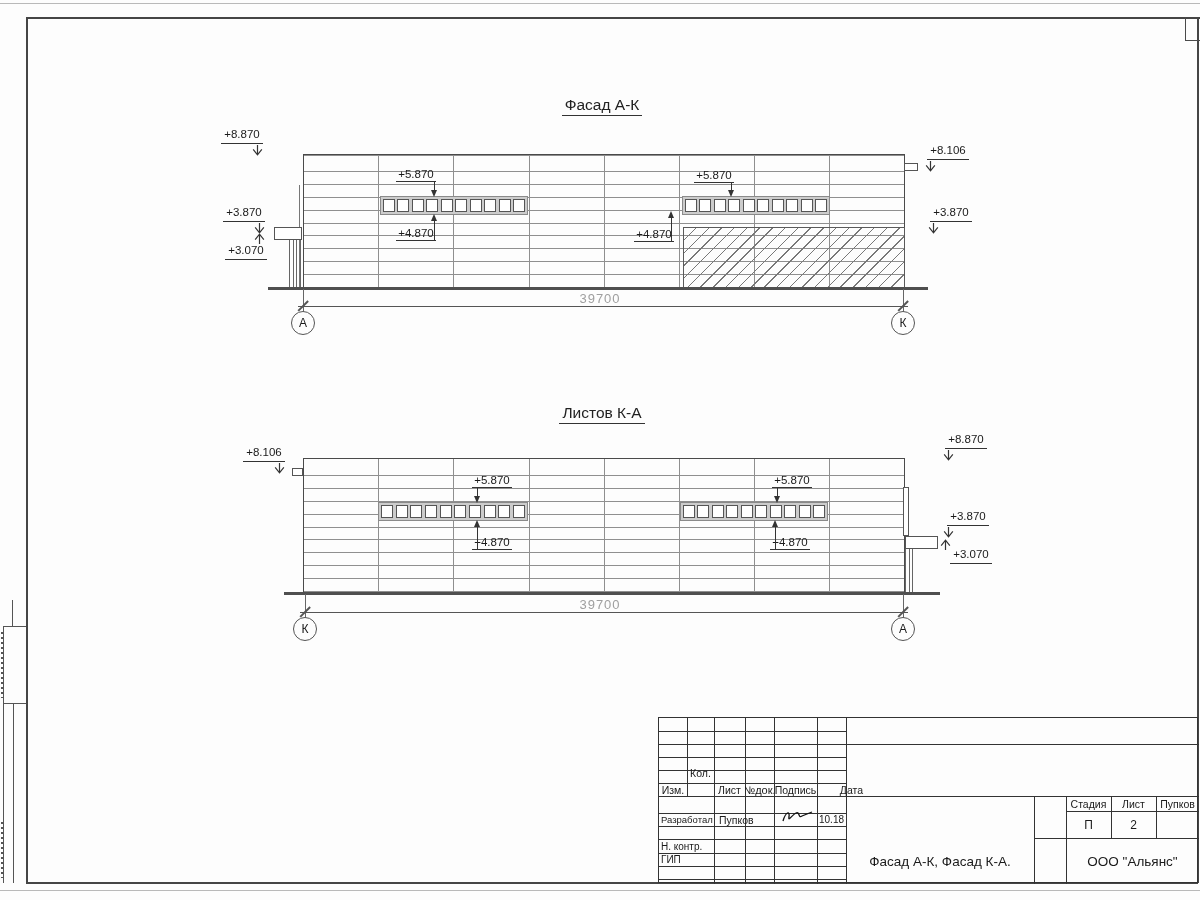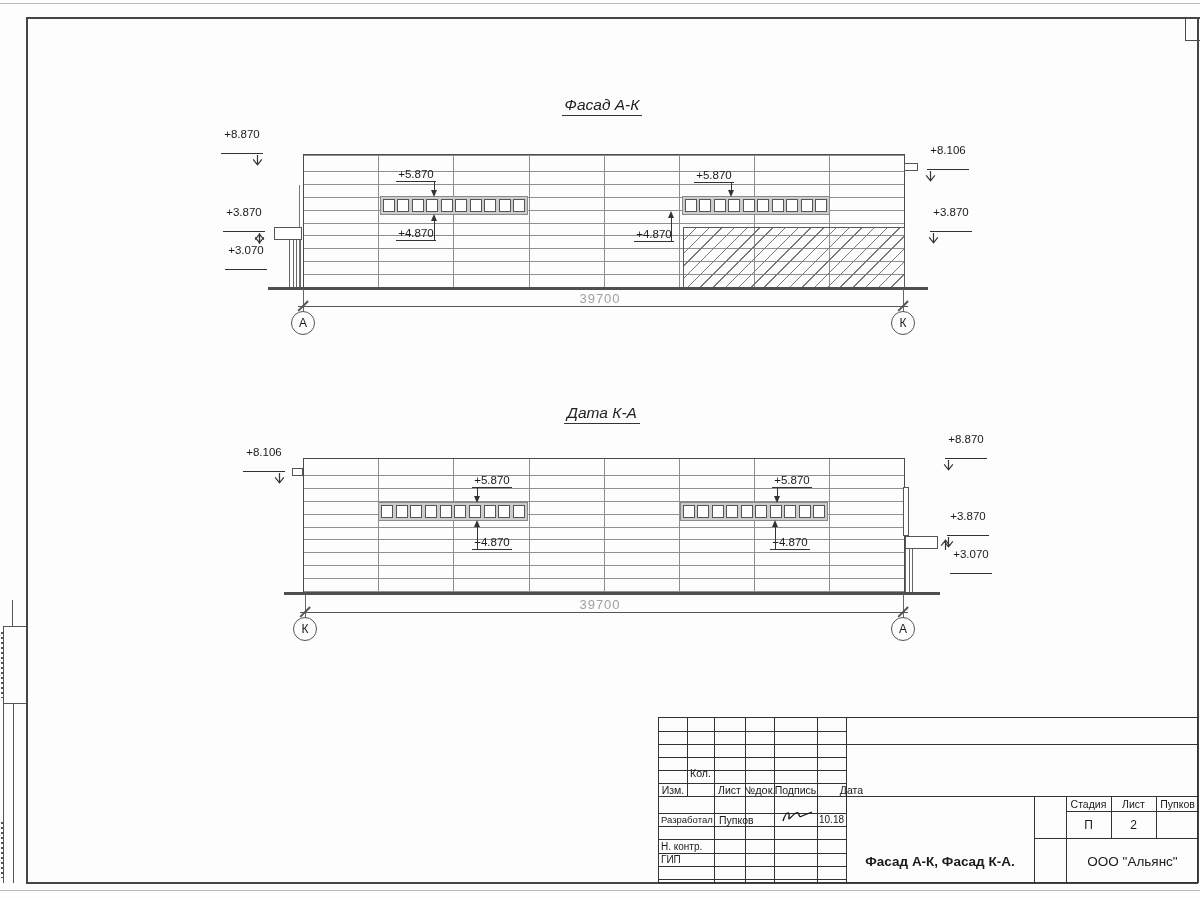--- a/index.html
+++ b/index.html
@@ -18,32 +18,32 @@
   .hatch{position:absolute;border:1px solid #5a5a5a;box-sizing:border-box;
      background-image:repeating-linear-gradient(135deg, transparent 0 8px, #787878 8px 9px);}
   .band{position:absolute;background:#cccccc;border:1.5px solid #8a8a8a;box-sizing:border-box;
      display:flex;gap:2.5px;padding:2px;}
   .pane{flex:1;background:#ffffff;border:1px solid #555;}
   .whitebox{position:absolute;background:#fff;border:1px solid #555;box-sizing:border-box;}
   .stripes{position:absolute;background-image:repeating-linear-gradient(to right,#666 0 1px,transparent 1px 3.6px);}
   .ground{position:absolute;height:3px;background:#4f4f4f;}
   
   .elev{position:absolute;font-size:11.5px;text-align:center;line-height:12px;}
-  .elev .etext{display:block;border-bottom:1px solid #333;padding:0 2px 13px 2px;}
+  .elev .etext{display:block;border-bottom:1px solid #333;padding:0 2px 3px 2px;}
   .earr{position:absolute;width:13px;height:13px;}
   .earr path{stroke:#333;stroke-width:1.1;fill:none;}
   
   .wlbl{position:absolute;width:40px;font-size:11.5px;text-align:center;line-height:12px;
         border-bottom:1px solid #333;padding-bottom:1px;}
   .lead{position:absolute;background:#333;width:1px;}
   .tri-d{position:absolute;width:0;height:0;border-left:3.5px solid transparent;
          border-right:3.5px solid transparent;border-top:7px solid #333;}
   .tri-u{position:absolute;width:0;height:0;border-left:3.5px solid transparent;
          border-right:3.5px solid transparent;border-bottom:7px solid #333;}
-  .fig-title{position:absolute;text-align:center;font-size:15.5px;font-style:italic;color:#222;}
+  .fig-title{position:absolute;text-align:center;font-size:15.5px;color:#222;}
   .fig-title span{border-bottom:1px solid #333;padding:0 3px 2px 3px;}
   .dimtext{position:absolute;text-align:center;color:#9f9f9f;font-size:13px;letter-spacing:1px;}
   .tick{position:absolute;width:14px;height:1.5px;background:#555;transform:rotate(-45deg);}
   .axis{position:absolute;width:24px;height:24px;border:1.2px solid #555;border-radius:50%;
         box-sizing:border-box;display:flex;align-items:center;justify-content:center;
         font-size:12px;background:#fdfdfd;}
   
   .stamp{position:absolute;left:658px;top:717px;width:540px;height:166px;
          border:1.5px solid #333;box-sizing:border-box;}
   .sv{position:absolute;background:#333;width:1px;}
@@ -172,21 +172,21 @@
     <div class="axis" style="left:291px;top:311px;">
         <span>А</span>
       </div>
     <div class="axis" style="left:891px;top:311px;">
         <span>К</span>
       </div>
   </div>
 
   <div>
     <div class="fig-title" style="left:522px;top:404px;width:160px;">
-      <span>Дата К-А</span>
+      <span>Листов К-А</span>
     </div>
 
     <div class="fbody" style="left:303px;top:458px;width:602px;height:135px;"></div>
 
     <div class="band" style="left:378px;top:502px;width:150px;height:19px;">
         <span class="pane"></span>
         <span class="pane"></span>
         <span class="pane"></span>
         <span class="pane"></span>
         <span class="pane"></span>
@@ -310,21 +310,21 @@
     <div class="sc left" style="left:2px;top:95px;width:53px;height:13px;font-size:9.5px;text-align:right;">Разработал</div>
     <div class="sc left" style="left:60px;top:95px;width:55px;height:13px;">Пупков</div>
     <svg style="position:absolute;left:120px;top:90px;width:36px;height:17px;" viewBox="0 0 36 17">
       <path d="M4 13 C7 3 11 3 10 9 C9 14 13 7 17 5 C21 3 19 11 23 8 L33 4" stroke="#111" stroke-width="1.3" fill="none"></path>
     </svg>
     <div class="sc" style="left:158px;top:95px;width:29px;height:13px;font-size:10px;">10.18</div>
 
     <div class="sc left" style="left:2px;top:121px;width:53px;height:14px;font-size:10px;">Н. контр.</div>
     <div class="sc left" style="left:2px;top:135px;width:53px;height:13px;font-size:10px;">ГИП</div>
 
-    <div class="sc" style="left:187px;top:120px;width:188px;height:46px;font-size:13.5px;font-weight:bold;">Фасад А-К, Фасад К-А.</div>
+    <div class="sc" style="left:187px;top:120px;width:188px;height:46px;font-size:13.5px;">Фасад А-К, Фасад К-А.</div>
     <div class="sc" style="left:407px;top:120px;width:133px;height:46px;font-size:13.5px;">ООО "Альянс"</div>
 
     <div class="sc" style="left:407px;top:78px;width:45px;height:15px;">Стадия</div>
     <div class="sc" style="left:452px;top:78px;width:45px;height:15px;">Лист</div>
     <div class="sc" style="left:497px;top:78px;width:43px;height:15px;">Пупков</div>
     <div class="sc" style="left:407px;top:93px;width:45px;height:27px;font-size:12px;">П</div>
     <div class="sc" style="left:452px;top:93px;width:45px;height:27px;font-size:12px;">2</div>
     <div class="sc" style="left:497px;top:93px;width:43px;height:27px;font-size:12px;"></div>
   </div>
 

